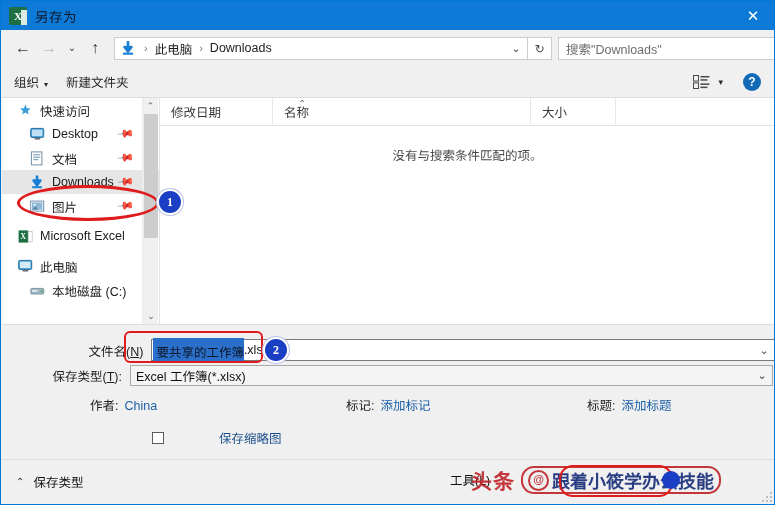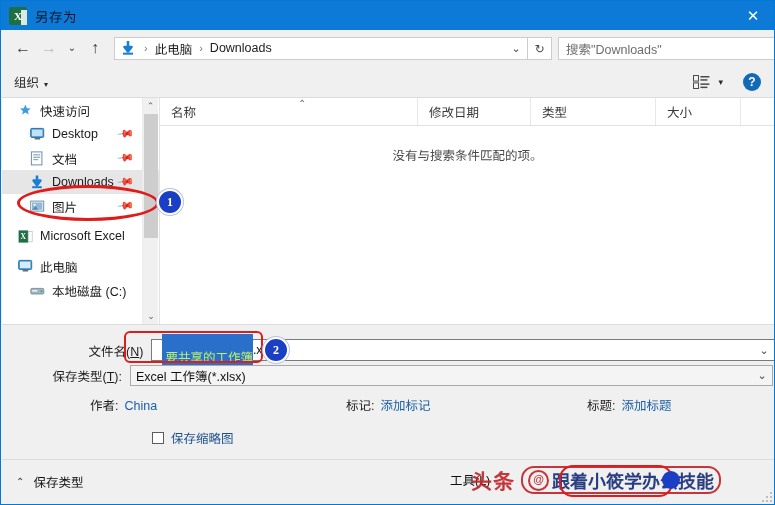--- a/index.html
+++ b/index.html
@@ -338,23 +338,23 @@
     border: 1px solid #7a7a7a;
     box-sizing: border-box;
     display: flex;
     align-items: center;
     font-size: 12.5px;
     cursor: text;
     position: relative;
   }
   .fn-sel {
     background: #2a6fc9;
-    color: #bef264;
-    padding: 13px 0 1px 3px;
-    margin-left: 10px;
+    color: #0f172a;
+    padding: 4px 0 1px 3px;
+    margin-left: 1px;
     white-space: nowrap;
   }
   .fn-rest { color: #111111; white-space: nowrap; }
   .fn-caret-box {
     position: absolute;
     right: 0; top: 0;
     width: 20px; height: 20px;
     line-height: 20px;
     text-align: center;
     color: #4a4a4a;
@@ -397,20 +397,21 @@
   .meta-cell { position: absolute; white-space: nowrap; }
   .meta-cell .k { color: #1c1c1c; text-align: right; }
   .meta-cell .v { color: #1b5fa8; margin-left: 6px; cursor: pointer; }
 
   .thumb-row {
     position: absolute;
     left: 150px; top: 103px;
     display: flex;
     align-items: center;
     cursor: pointer;
+    gap: 48px;
   }
   .cb {
     width: 12px; height: 12px;
     border: 1px solid #5c5c5c;
     background: #ffffff;
     box-sizing: border-box;
     flex: none;
   }
   .thumb-row .lbl {
     margin-left: 7px;
@@ -576,20 +577,21 @@
     <div class="searchbox">
       <div class="search-ph">搜索"Downloads"</div>
 
     </div>
   </div>
 
   <div class="toolbar">
     <div class="tb-item">
       <span>组织</span><span class="caret">▾</span>
     </div>
+    <div class="tb-item">新建文件夹</div>
     <div class="tb-spacer"></div>
     <div class="tb-view">
       <span>
         <svg width="17" height="14" viewBox="0 0 17 14">
           <rect x="0.5" y="0.5" width="5" height="5.6" fill="none" stroke="#4a4a4a" stroke-width="1"></rect>
           <rect x="0.5" y="7.9" width="5" height="5.6" fill="none" stroke="#4a4a4a" stroke-width="1"></rect>
           <rect x="7.4" y="1" width="9" height="1.5" fill="#4a4a4a"></rect>
           <rect x="7.4" y="4.2" width="7" height="1.5" fill="#4a4a4a"></rect>
           <rect x="7.4" y="8.4" width="9" height="1.5" fill="#4a4a4a"></rect>
           <rect x="7.4" y="11.6" width="7" height="1.5" fill="#4a4a4a"></rect>
@@ -699,23 +701,22 @@
   </div>
 
   <div class="side-scroll">
     <div class="arr">⌃</div>
     <div class="thumb"></div>
     <div class="arr bottom">⌄</div>
   </div>
 
   <div class="filelist">
     <div class="col-head">
+      <div class="col c2">修改日期</div>
       <div class="col c1">名称</div>
-      <div class="col c2">修改日期</div>
-      <div class="col c3">类型</div>
       <div class="col c4">大小</div>
       <div class="col c5"></div>
       <div class="sort-caret">⌃</div>
     </div>
     <div class="empty-msg">没有与搜索条件匹配的项。</div>
   </div>
 
   <div class="form">
 
     <div class="form-row row-filename">

